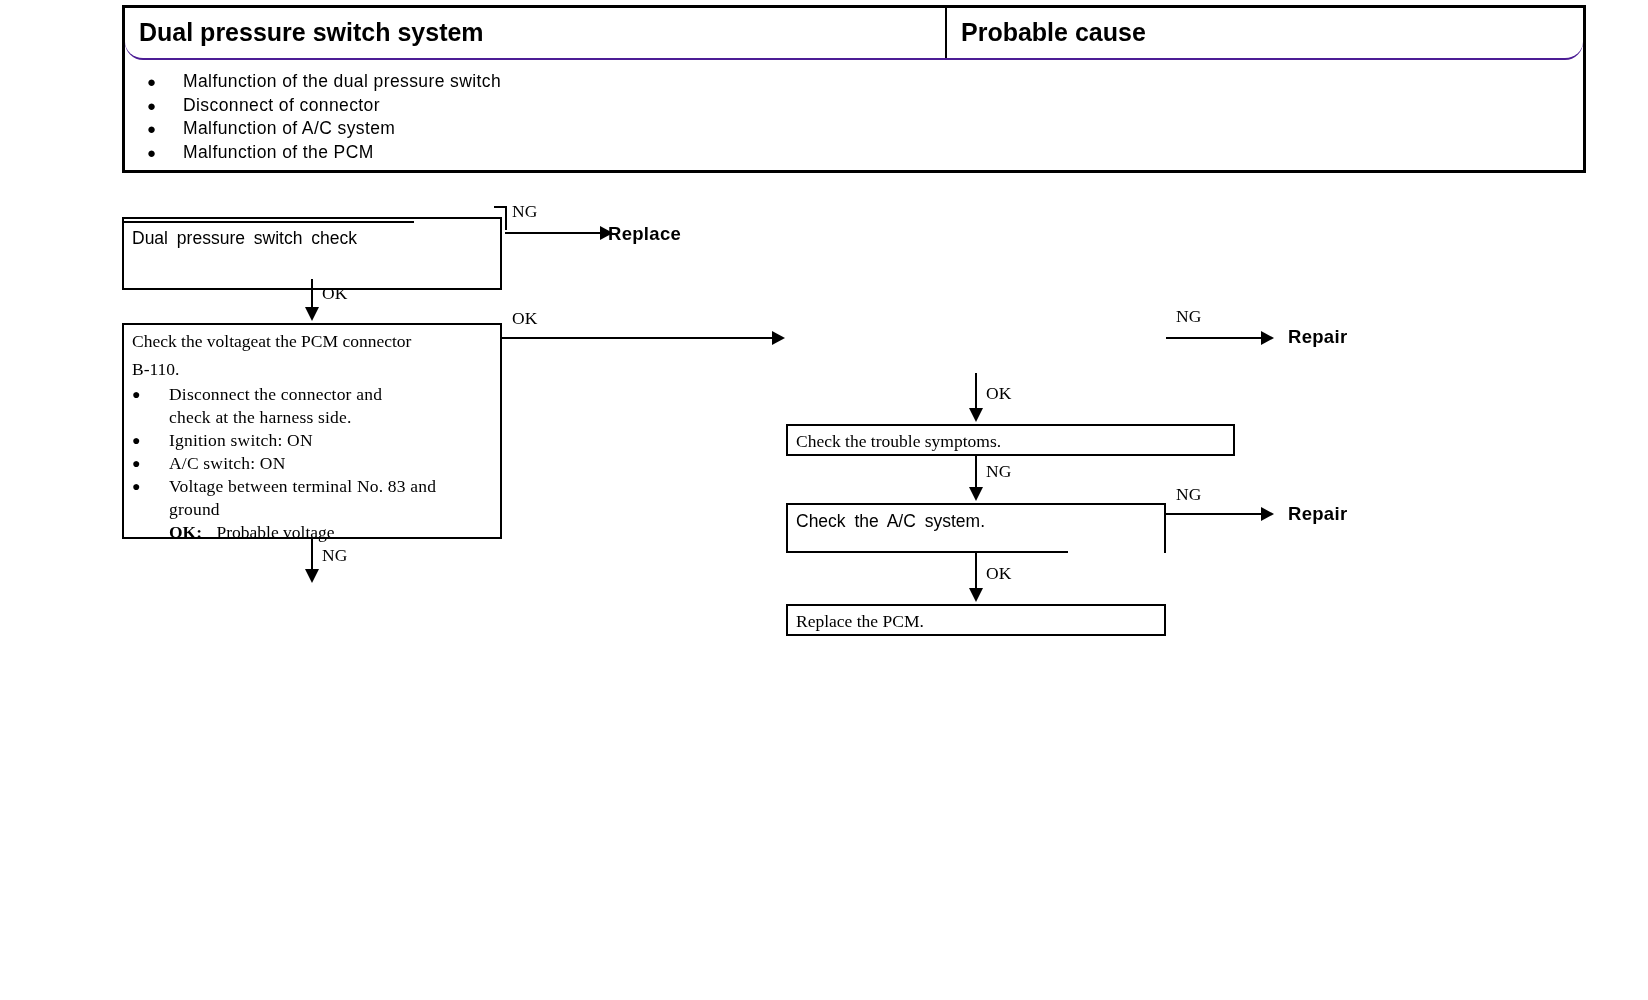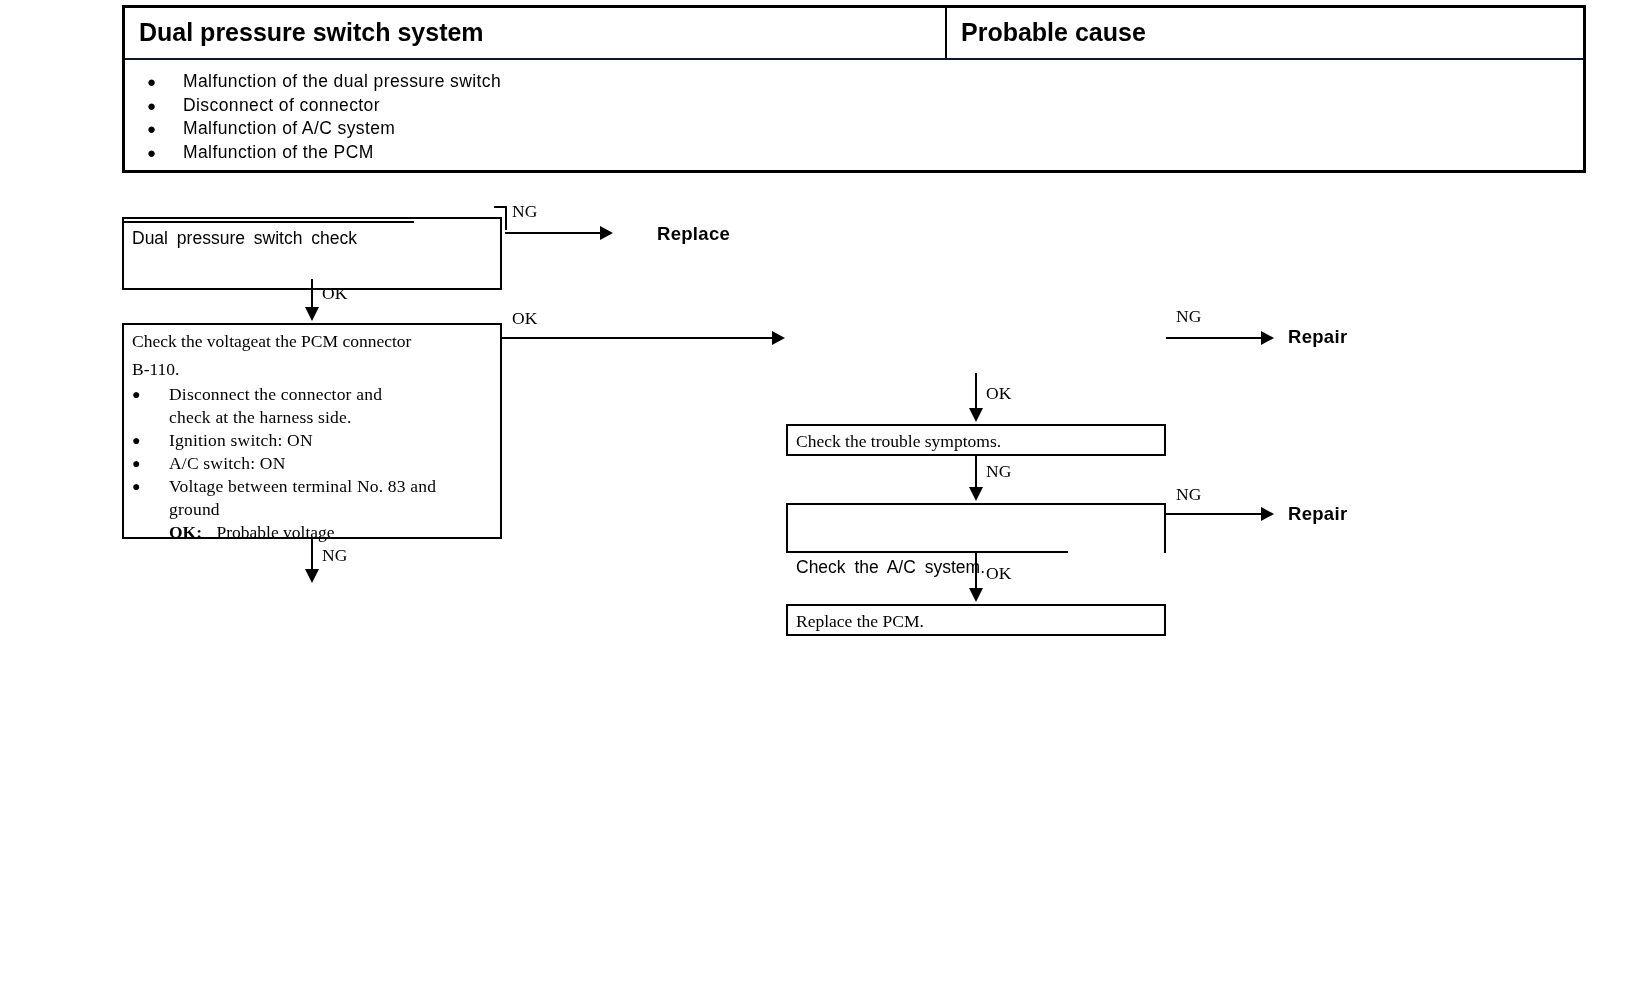--- a/index.html
+++ b/index.html
@@ -22,21 +22,22 @@
     left: 122px;
     top: 5px;
     width: 1464px;
     border: 3px solid #000;
     box-sizing: border-box;
   }
   .table-row {
     display: flex;
   }
   .table-row.head-row {
-    border-bottom: 2px solid #0f172a;
+    border-bottom: 2px solid #4c1d95;
+    border-radius: 18px;
   }
   .cell-left {
     width: 822px;
     box-sizing: border-box;
     border-right: 2px solid #000;
     padding: 4px 14px 6px 14px;
   }
   .cell-right {
     flex: 1;
     box-sizing: border-box;
@@ -198,31 +199,31 @@
   #box-conn {
     left: 786px; top: 321px; width: 380px; height: 52px;
   }
   #box-conn .ftxt { padding: 5px 0 0 8px; }
   .bold-spaced {
     font-weight: bold;
     letter-spacing: 1.4px;
     word-spacing: 5px;
   }
 
-  #box-symp { left: 786px; top: 424px; width: 380px; height: 32px; }
+  #box-symp { left: 786px; top: 424px; width: 449px; height: 32px; }
   #box-symp .ftxt { padding: 4px 0 0 8px; }
 
   #box-acsys {
     left: 786px; top: 503px; width: 380px; height: 50px;
     border-top: 2px solid #000;
     border-left: 2px solid #000;
     border-right: 2px solid #000;
     border-bottom: 0;
   }
-  #box-acsys .ftxt { padding: 5px 0 0 8px; margin-top: 46px; }
+  #box-acsys .ftxt { padding: 5px 0 0 8px; }
   #box-acsys .botseg {
     position: absolute; left: -2px; bottom: 0; width: 282px; height: 2px; background: #000;
   }
 
   #box-repl { left: 786px; top: 604px; width: 380px; height: 32px; }
   #box-repl .ftxt { padding: 4px 0 0 8px; }
 
   .spaced-wide { word-spacing: 4px; }
 </style>
 </head>
@@ -270,21 +271,21 @@
     <div class="inner-rule"></div>
     <div class="ftxt spaced-wide">Dual pressure switch check</div>
   </div>
 
   <div class="vline" style="left:505px; top:206px; height:24px;"></div>
   <div class="hline" style="left:494px; top:206px; width:13px;"></div>
 
   <div class="hline" style="left:505px; top:232px; width:96px;"></div>
   <div class="arrow-r" style="left:600px; top:226px;"></div>
   <div class="flabel" style="left:512px; top:201px;">NG</div>
-  <div class="fterm" style="left:657px; top:224px;">Replace</div>
+  <div class="fterm" style="left:608px; top:224px;">Replace</div>
 
   <div class="vline" style="left:311px; top:279px; height:30px;"></div>
   <div class="arrow-d" style="left:305px; top:307px;"></div>
   <div class="flabel" style="left:322px; top:283px;">OK</div>
 
   <div class="fbox bdr-full" id="box-pcm">
     <div class="ftxt">Check the voltageat the PCM connector</div>
     <div class="ftxt" style="padding-left:8px;">B-110.</div>
     <ul class="bullets">
       <li>

